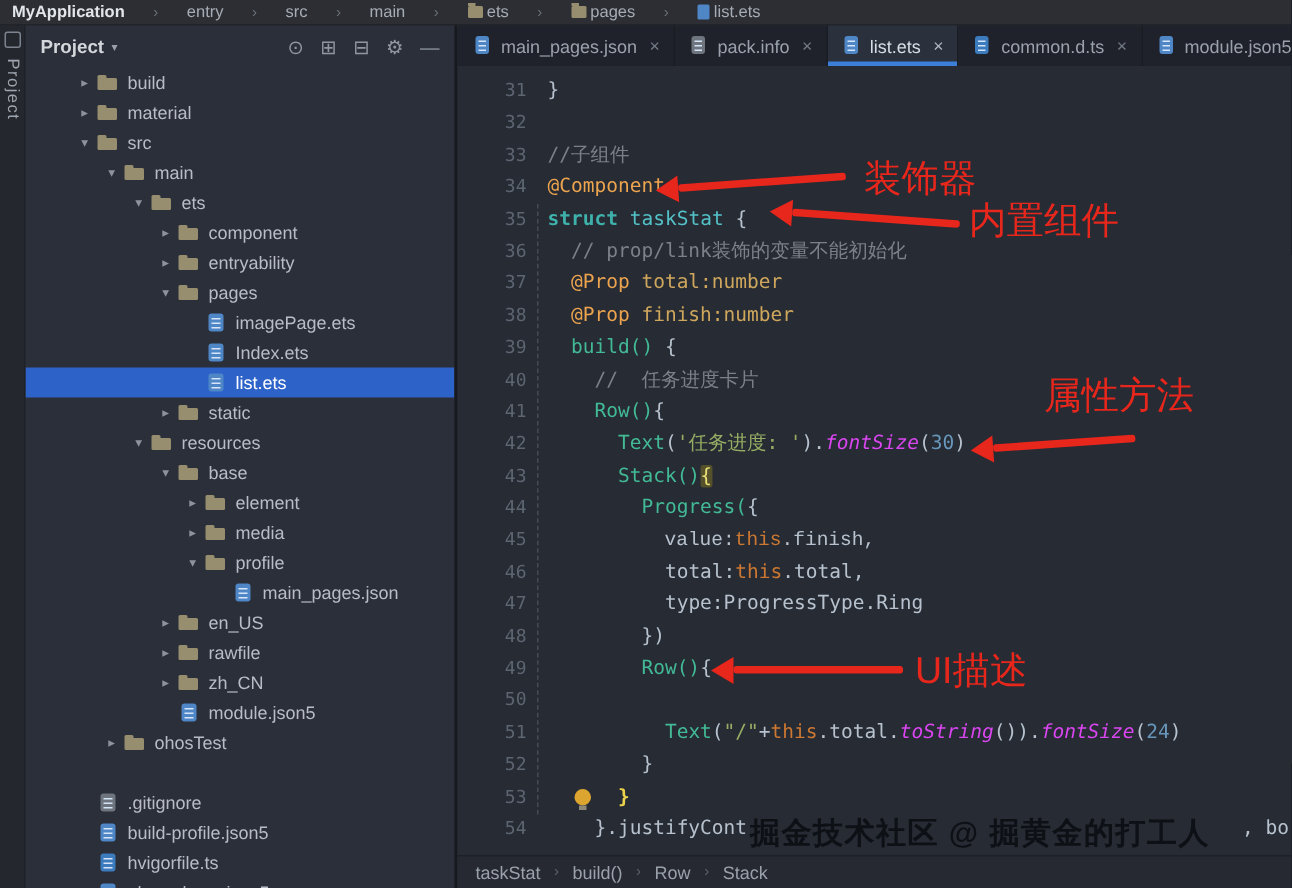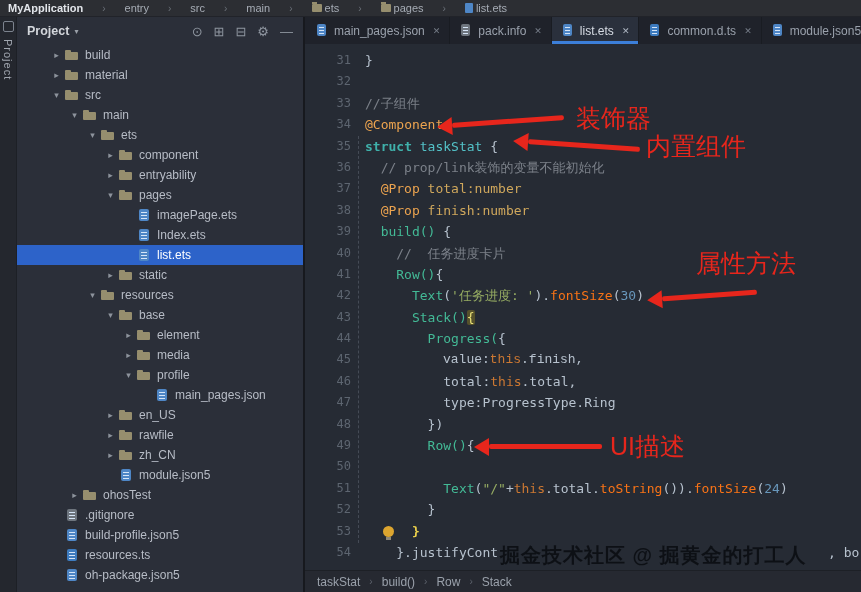--- a/index.html
+++ b/index.html
@@ -72,21 +72,21 @@
        font-size:12px;flex:none;cursor:pointer;}
   .ltext{white-space:pre;}
   .fold-line{position:absolute;left:53px;top:92px;height:407px;width:0;border-left:1px dashed #454b56;}
   .bulb{position:absolute;left:78px;top:5px;width:11px;height:11px;background:#dca52f;border-radius:50%;cursor:pointer;}
   .bulb::after{content:'';position:absolute;left:3px;top:11px;width:5px;height:3px;background:#8e8878;}
 
   
   .tk-fg{color:#b7c2ce;} .tk-com{color:#7b8089;} .tk-ann{color:#eda44f;}
   .tk-kwt{color:#3fb1ab;font-weight:700;} .tk-typ{color:#53c1c7;}
   .tk-call{color:#43ba96;} .tk-str{color:#97ad63;} .tk-num{color:#6897bb;}
-  .tk-mem{color:#f97316;} .tk-kw{color:#cc7832;} .tk-prop{color:#cfa75c;}
+  .tk-mem{color:#d946ef;font-style:italic;} .tk-kw{color:#cc7832;} .tk-prop{color:#cfa75c;}
   .tk-brhl{color:#e9e077;background:#55512b;border-radius:2px;}
   .tk-brhl2{color:#edd24b;font-weight:700;}
   .tk-gap{display:inline-block;width:330px;}
 
   .statusbar{height:21px;background:#262931;border-top:1px solid #1d2026;display:flex;align-items:center;
              gap:9px;padding:0 12px;font-size:12px;color:#9aa1ab;flex:none;}
   .sb-sep{color:#5c626c;font-size:10px;}
   .sb-item{cursor:pointer;}
 
   
@@ -269,34 +269,34 @@
           <div class="tree-row" style="padding-left: 86px;">
             <span class="tree-chevron"></span>
             <span class="ticon ticon-json"></span>
             <span class="tree-label">module.json5</span>
           </div>
           <div class="tree-row" style="padding-left: 50px;">
             <span class="tree-chevron">▸</span>
             <span class="ticon ticon-folder"></span>
             <span class="tree-label">ohosTest</span>
           </div>
-          <div class="tree-row" style="padding-left: 32px;">
+          <div class="tree-row" style="padding-left: 32px; margin-top: 20px;">
             <span class="tree-chevron"></span>
             <span class="ticon ticon-plain"></span>
             <span class="tree-label">.gitignore</span>
           </div>
           <div class="tree-row" style="padding-left: 32px;">
             <span class="tree-chevron"></span>
             <span class="ticon ticon-json"></span>
             <span class="tree-label">build-profile.json5</span>
           </div>
           <div class="tree-row" style="padding-left: 32px;">
             <span class="tree-chevron"></span>
             <span class="ticon ticon-ts"></span>
-            <span class="tree-label">resources.ts</span>
+            <span class="tree-label">hvigorfile.ts</span>
           </div>
           <div class="tree-row" style="padding-left: 32px;">
             <span class="tree-chevron"></span>
             <span class="ticon ticon-json"></span>
             <span class="tree-label">oh-package.json5</span>
           </div>
         </div>
     </div>
 
     <div class="splitter"></div>

